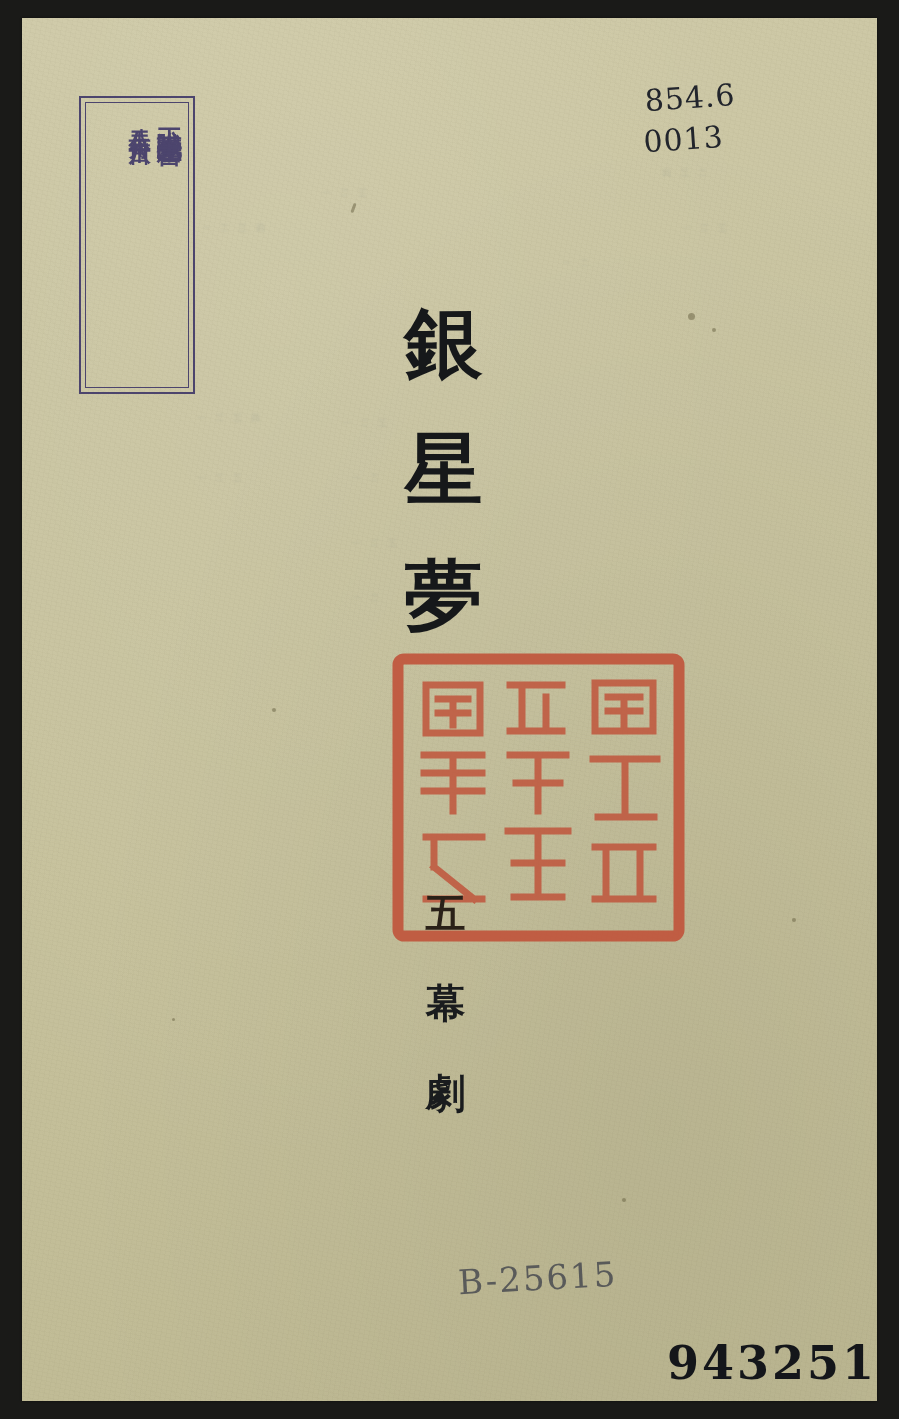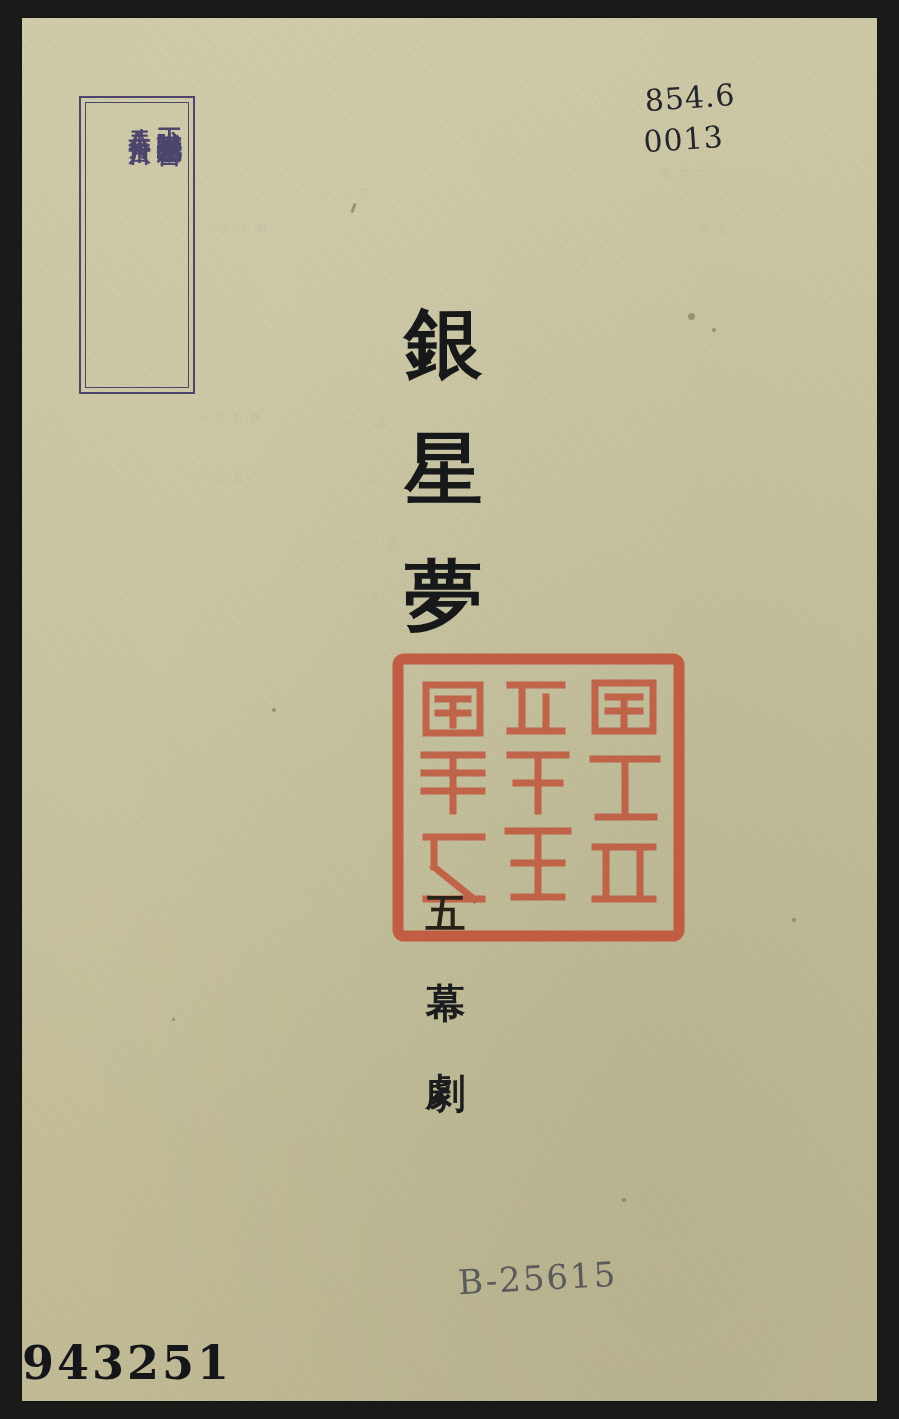--- a/index.html
+++ b/index.html
@@ -164,21 +164,21 @@
     font-size: 34px;
     transform: rotate(-3deg);
     opacity: 0.75;
     letter-spacing: 2px;
   }
   .accession {
     position: absolute;
     left: 0;
     right: 0;
     top: 1318px;
-    text-align: left;
+    text-align: right;
     color: #14161a;
     font-family: "DejaVu Serif", serif;
     font-size: 46px;
     font-weight: 700;
     letter-spacing: 3px;
   }
 </style>
 </head>
 <body>
 

